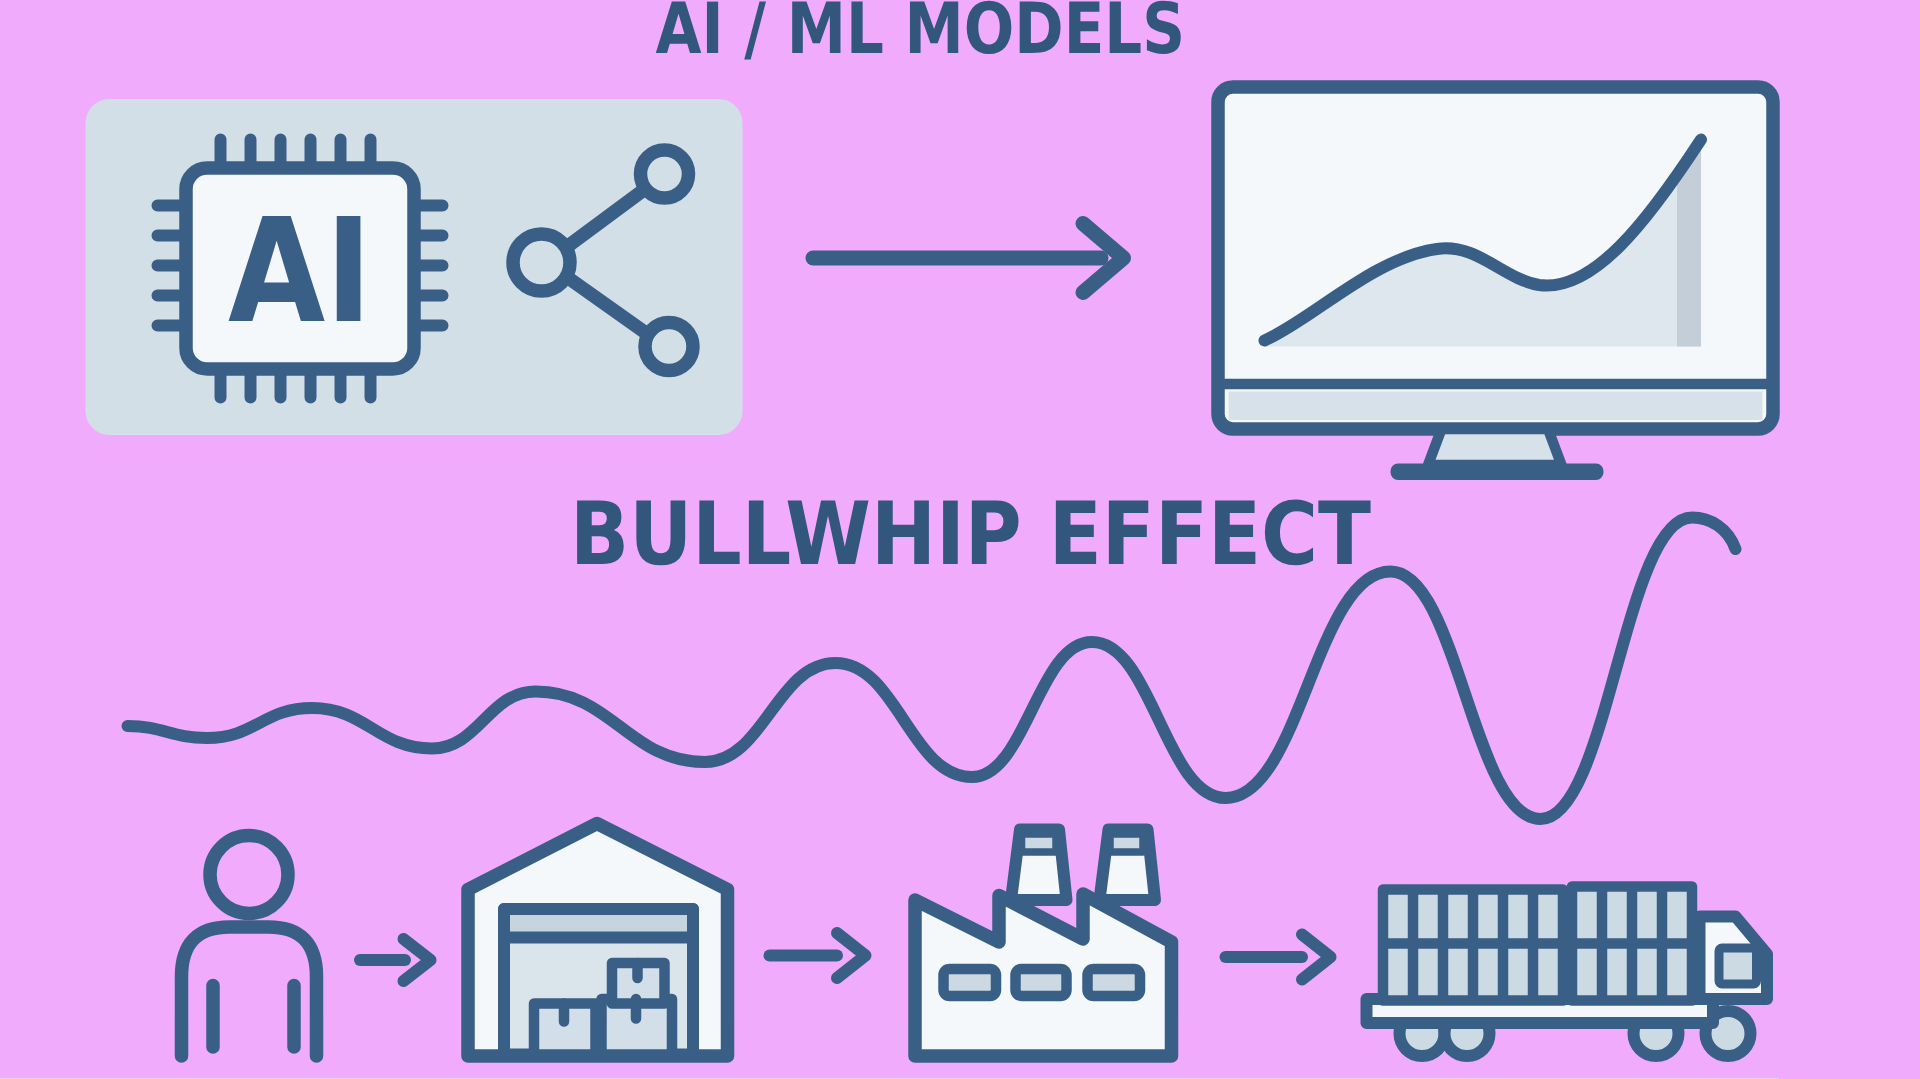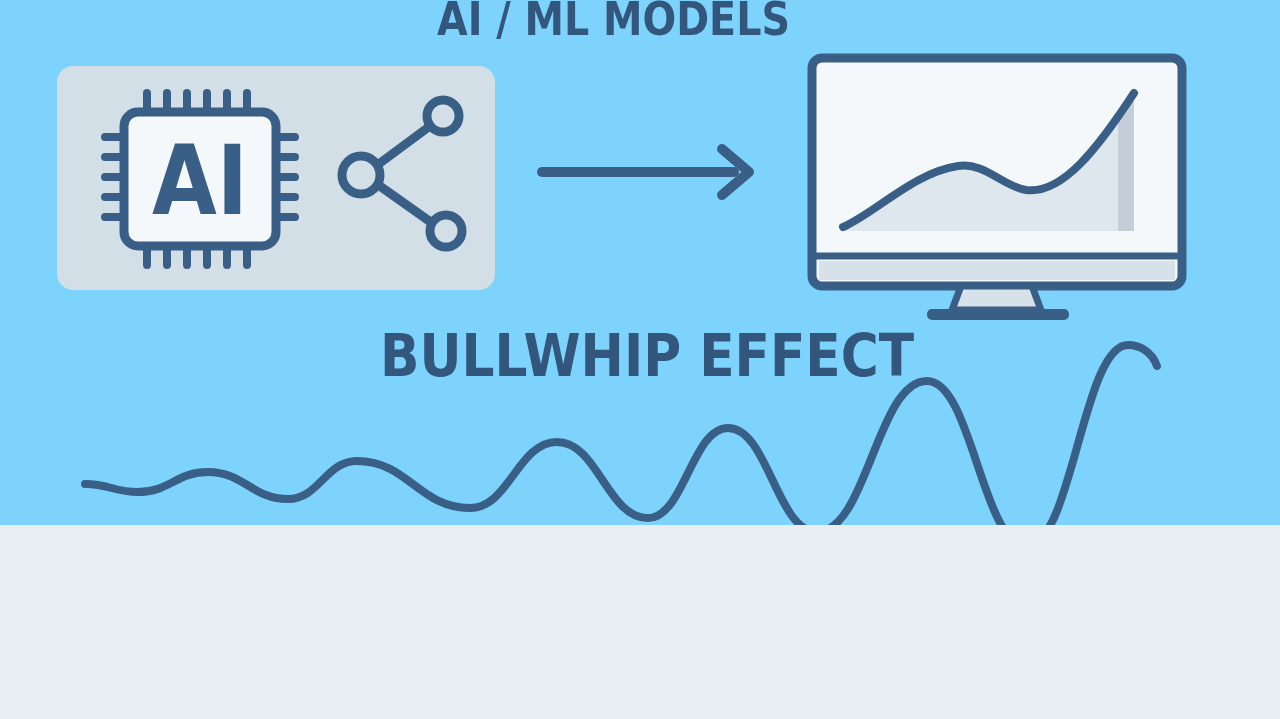--- a/index.html
+++ b/index.html
@@ -1,19 +1,19 @@
 <!DOCTYPE html>
 <html><head>
 <meta charset="utf-8">
 <style>
   html,body{margin:0;padding:0;background:#e9eef3;}
   .stage{
     position:relative;
-    width:1280px;height:525px;
-    background:#7dd3fc;
+    width:1280px;height:719px;
+    background:#f0abfc;
     overflow:hidden;
     font-family:"DejaVu Sans","Liberation Sans",sans-serif;
   }
   svg{display:block}
   text{font-family:"DejaVu Sans","Liberation Sans",sans-serif;font-weight:bold;}
 </style>
 </head>
 <body>
 
 <div class="stage">

